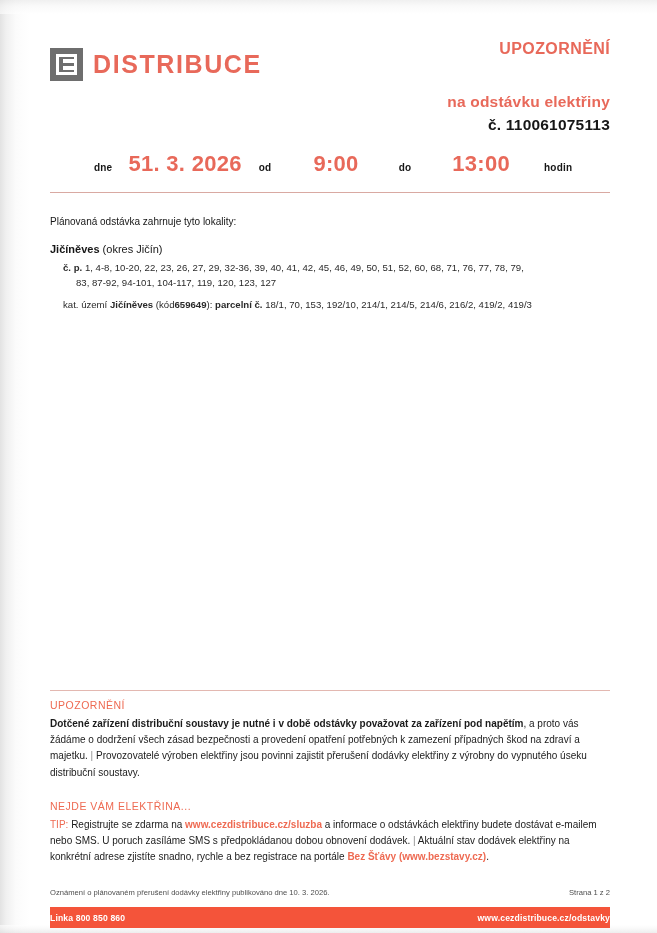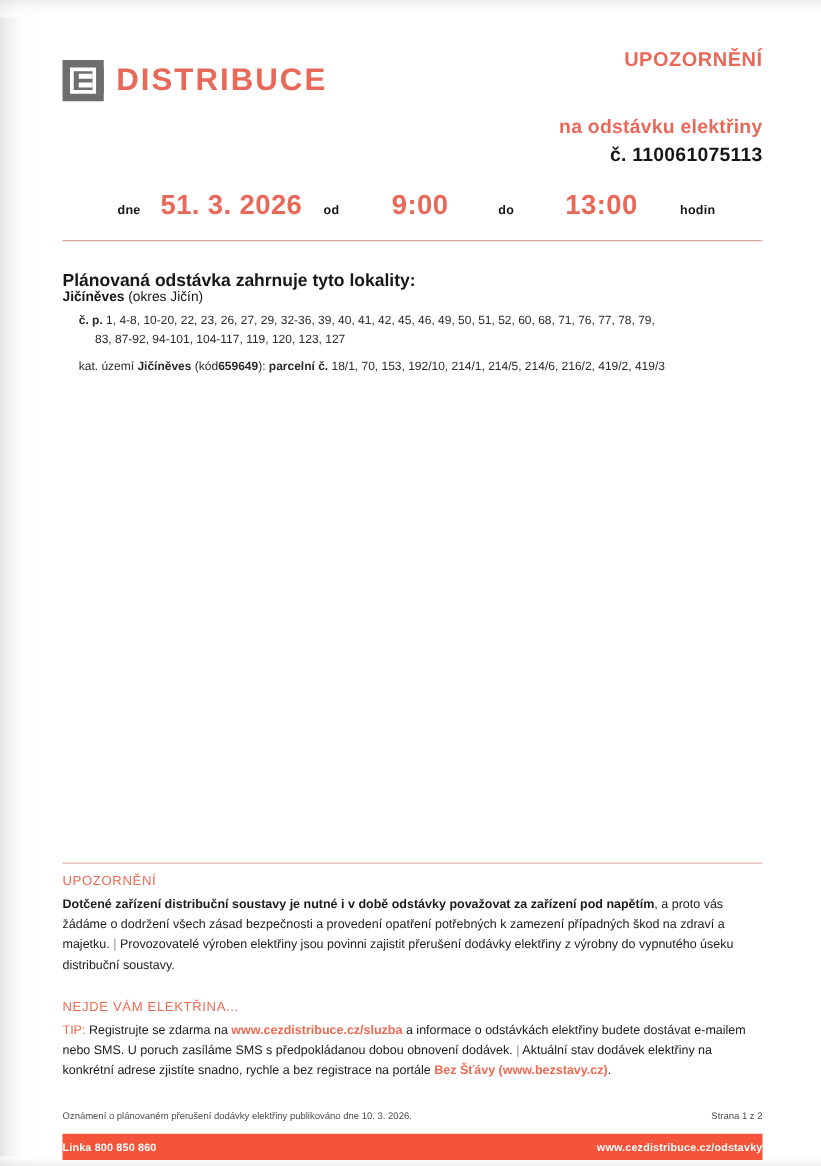--- a/index.html
+++ b/index.html
@@ -178,23 +178,24 @@
   }
 
   
   .localities {
     position: absolute;
     left: 20px;
     top: 202px;
     width: 562px;
   }
   .loc-title {
-    font-size: 14px;
-    font-weight: bold;
+    font-size: 10px;
+    font-weight: normal;
     color: #161616;
+    margin-bottom: 16px;
   }
   .muni {
     font-size: 11px;
     color: #161616;
     margin-bottom: 6px;
   }
   .muni-name { font-weight: bold; }
   .muni-district { font-weight: normal; }
   .detail {
     font-size: 9.6px;

